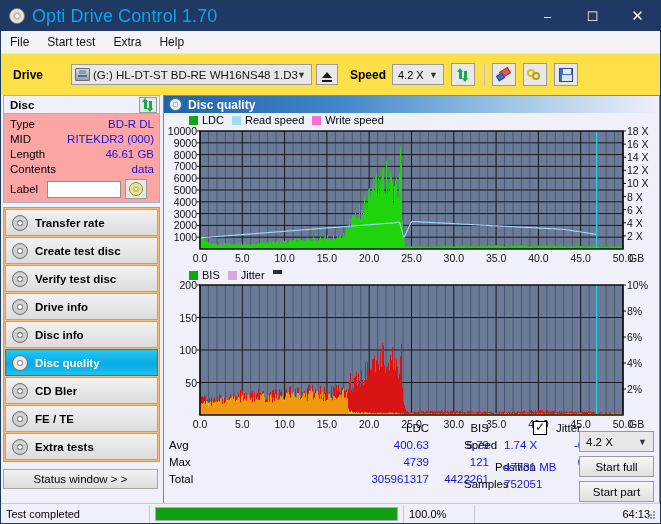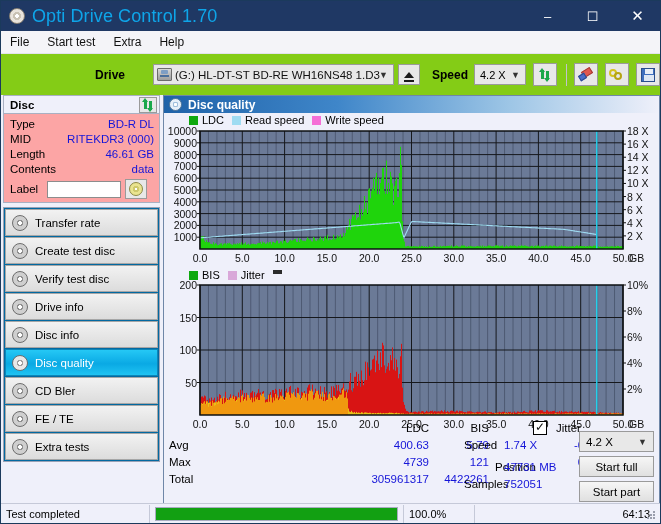--- a/index.html
+++ b/index.html
@@ -43,21 +43,21 @@
   .menubar {
     position: absolute; left: 0; top: 30px; width: 659px; height: 23px;
     background: #f4f4f8; display: flex; align-items: center;
     border-bottom: 1px solid #e3e3ec;
   }
   .menu-item { padding: 2px 9px; color: #111; font-size: 12px; }
 
   
   .drivebar {
     position: absolute; left: 0; top: 53px; width: 659px; height: 41px;
-    background: #84cc16; display: flex; align-items: center; justify-content: flex-end;
+    background: #fde047; display: flex; align-items: center;
   }
   .lbl-bold { font-weight: bold; color: #000; font-size: 12px; }
   .drive-label { margin-left: 12px; width: 58px; }
   .drive-combo {
     width: 241px; height: 21px; background: #e8e8e8;
     border: 1px solid #9a9a9a; display: flex; align-items: center;
     position: relative;
   }
   .drive-dev-icon {
     width: 15px; height: 13px; margin-left: 3px; margin-right: 3px; flex:none;
@@ -137,21 +137,21 @@
   .disc-rows { padding: 2px 5px 3px 6px; }
   .drow { display:flex; justify-content: space-between; align-items:center; height: 15px; }
   .drow .k { color:#000; font-size: 11.5px; }
   .drow .v { color:#1515d8; font-size: 11.5px; }
   .label-row { display:flex; align-items:center; margin-top: 3px; }
   .label-row .k { width: 37px; font-size: 11.5px; }
   .label-input { width: 74px; height: 17px; background:#fff; border:1px solid #8d8d8d; }
   .disc-btn { width:22px; height:20px; margin-left:4px; background:#e8e8e8; border:1px solid #9a9a9a; display:flex;align-items:center;justify-content:center;}
   .ico-cd { width: 14px; height:14px; border-radius:50%; background: radial-gradient(circle at 50% 50%, #ffffff 0 16%, #cfc96e 17% 36%, #eae48f 37% 74%, #b9b35c 75% 100%); border:1px solid #8f8a45; }
 
-  .navlist { margin-top: 4px; border: 1px solid #9aa2b5; background:#0369a1; padding: 0; }
+  .navlist { margin-top: 4px; border: 1px solid #9aa2b5; background:#fdba74; padding: 0; font-weight: bold; }
   .navitem {
     height: 27px; display:flex; align-items:center;
     background: linear-gradient(#f2f2f2, #dcdcdc);
     border: 1px solid #a6a6a6; margin: 1px; position: relative;
   }
   .navitem.sel {
     background: linear-gradient(#25c8f5, #0aa9e4 55%, #1fc3f2);
     border: 1px solid #0c86b8;
   }
   .navitem .ni-ico {
@@ -363,20 +363,21 @@
       <div class="navitem">
         <span class="ni-ico"></span>
         <span class="ni-lbl">FE / TE</span>
       </div>
       <div class="navitem">
         <span class="ni-ico"></span>
         <span class="ni-lbl">Extra tests</span>
       </div>
     </div>
 
+    <div class="statuswin">Status window &gt; &gt;</div>
   </div>
 
   <div class="mainpanel">
     <div class="mp-head">
       <span class="h-ico"></span>
       <span class="h-title">Disc quality</span>
     </div>
 
     <div class="legend">
       <span class="lg">

